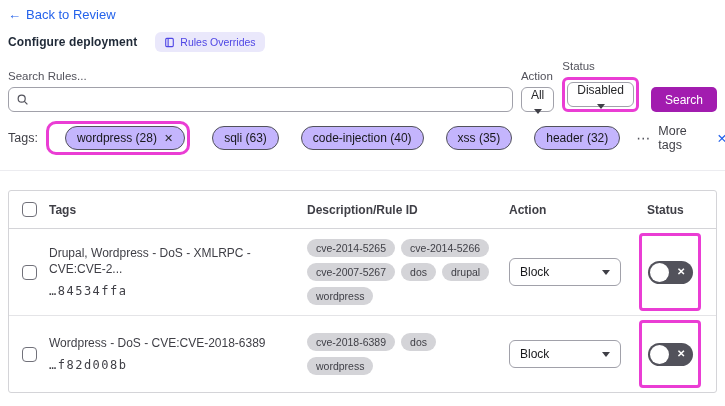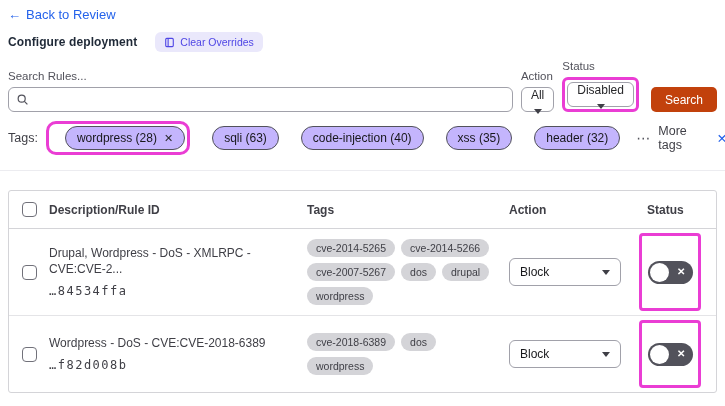--- a/index.html
+++ b/index.html
@@ -23,21 +23,21 @@
   .input-wrap { position:relative; height:25px; }
   .input-wrap svg { position:absolute; left:8px; top:6px; }
   .search-input { width:100%; height:25px; border:1px solid #a1a1aa; border-radius:6px;
                   padding:0 8px 0 26px; font-size:12px; font-family:inherit; color:#27272a; outline:none; }
   .select-box { height:25px; display:flex; align-items:center; gap:7px; padding:0 9px;
                 border:1px solid #a1a1aa; border-radius:6px; background:#fff; font-size:12px;
                 color:#27272a; cursor:pointer; white-space:nowrap;flex-direction:column; }
   .caret { width:0; height:0; border-left:4px solid transparent; border-right:4px solid transparent;
            border-top:5px solid #3f3f46; }
   .pink-wrap { border:3px solid var(--hl); border-radius:6px; padding:2px; background:#fff; }
-  .search-btn { height:25px; padding:0 14px; margin-left:4px; background:#c2410c; color:#fff;
+  .search-btn { height:25px; padding:0 14px; margin-left:4px; background:#a21caf; color:#fff;
                 border:none; border-radius:5px; font-size:12px; font-weight:500; font-family:inherit; cursor:pointer; }
 
   
   .tags-row { position:absolute; top:121px; left:8px; right:8px; display:flex; align-items:center; gap:8px; }
   .tags-label { font-size:12.5px; color:#3f3f46; }
   .tag-pill { display:flex; align-items:center; gap:7px; border:1.3px solid #52525b; border-radius:13px;
               background:#c4b5fd; padding:4px 11px; font-size:12px; color:#18181b; cursor:pointer; white-space:nowrap;margin-left:14px; }
   .pill-wrap { border:3px solid var(--hl); border-radius:10px; padding:2px; }
   .remove-x { font-size:11px; color:#27272a; }
   .more-tags { display:flex; align-items:center; gap:7px; margin-left:8px; font-size:12.5px; color:#3f3f46; cursor:pointer; }
@@ -86,21 +86,21 @@
 
   <div class="title-row">
     <div class="page-title">Configure deployment</div>
     <div class="badge">
       <span>
         <svg width="11" height="11" viewBox="0 0 16 16" fill="none" stroke="#4f46e5" stroke-width="1.6">
           <rect x="2.5" y="2" width="11" height="12" rx="1.5"></rect>
           <line x1="6" y1="2" x2="6" y2="14"></line>
         </svg>
       </span>
-      <span>Clear Overrides</span>
+      <span>Rules Overrides</span>
     </div>
   </div>
 
   <div class="filter-row">
     <div class="search-group">
       <div class="field-label">Search Rules...</div>
       <div class="input-wrap">
         <span>
           <svg width="13" height="13" viewBox="0 0 24 24" fill="none" stroke="#52525b" stroke-width="2.2">
             <circle cx="10.5" cy="10.5" r="6.5"></circle>
@@ -157,22 +157,22 @@
     </div>
   </div>
 
   <div class="divider"></div>
 
   <div class="rules-table">
     <div class="t-row t-head">
       <div class="cb-cell">
           <span class="checkbox"></span>
         </div>
+      <div>Tags</div>
       <div>Description/Rule ID</div>
-      <div>Tags</div>
       <div>Action</div>
       <div>Status</div>
     </div>
 
     <div class="t-row t-body-row row-1">
       <div class="cb-cell">
           <span class="checkbox"></span>
         </div>
       <div class="desc-cell">
         <div class="desc-text">Drupal, Wordpress - DoS - XMLRPC - CVE:CVE-2...</div>

